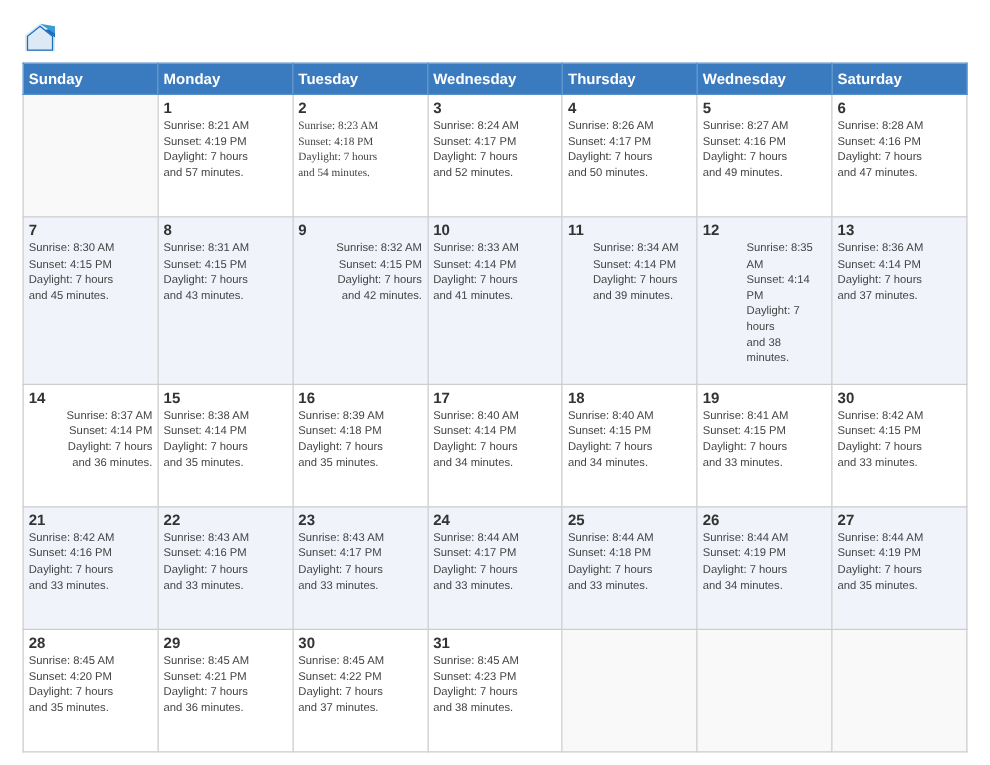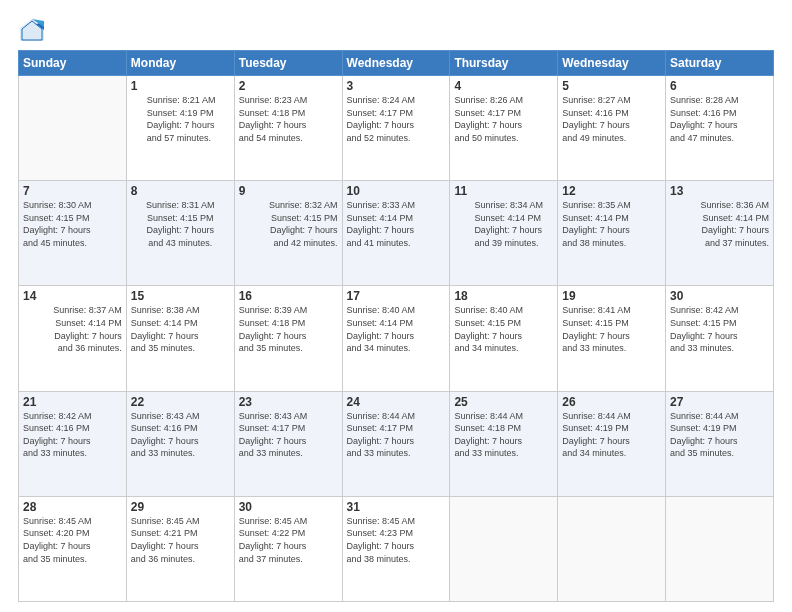--- a/index.html
+++ b/index.html
@@ -136,28 +136,28 @@
           <th>Thursday</th>
           <th>Wednesday</th>
           <th>Saturday</th>
         </tr>
     </thead>
     <tbody id="calendar-body">
     <tr>
           <td class="empty-cell"></td>
           <td>
             <span class="day-num">1</span>
-            <div class="day-info" style="white-space: pre-line; margin-left: 16px;">Sunrise: 8:21 AM
+            <div class="day-info" style="white-space: pre-line;">Sunrise: 8:21 AM
 Sunset: 4:19 PM
 Daylight: 7 hours
 and 57 minutes.</div>
           </td>
           <td>
             <span class="day-num">2</span>
-            <div class="day-info" style="white-space: pre-line;">Sunrise: 8:23 AM
+            <div class="day-info" style="white-space: pre-line; font-family: Liberation Serif, serif;">Sunrise: 8:23 AM
 Sunset: 4:18 PM
 Daylight: 7 hours
 and 54 minutes.</div>
           </td>
           <td>
             <span class="day-num">3</span>
             <div class="day-info" style="white-space: pre-line;">Sunrise: 8:24 AM
 Sunset: 4:17 PM
 Daylight: 7 hours
 and 52 minutes.</div>
@@ -187,21 +187,21 @@
         <tr class="row-shade">
           <td>
             <span class="day-num">7</span>
             <div class="day-info" style="white-space: pre-line;">Sunrise: 8:30 AM
 Sunset: 4:15 PM
 Daylight: 7 hours
 and 45 minutes.</div>
           </td>
           <td>
             <span class="day-num">8</span>
-            <div class="day-info" style="white-space: pre-line; text-align: center;">Sunrise: 8:31 AM
+            <div class="day-info" style="white-space: pre-line;">Sunrise: 8:31 AM
 Sunset: 4:15 PM
 Daylight: 7 hours
 and 43 minutes.</div>
           </td>
           <td>
             <span class="day-num">9</span>
             <div class="day-info" style="white-space: pre-line; text-align: right;">Sunrise: 8:32 AM
 Sunset: 4:15 PM
 Daylight: 7 hours
 and 42 minutes.</div>
@@ -215,28 +215,28 @@
           </td>
           <td>
             <span class="day-num">11</span>
             <div class="day-info" style="white-space: pre-line; margin-left: 20px;">Sunrise: 8:34 AM
 Sunset: 4:14 PM
 Daylight: 7 hours
 and 39 minutes.</div>
           </td>
           <td>
             <span class="day-num">12</span>
-            <div class="day-info" style="white-space: pre-line;">Sunrise: 8:35 AM
+            <div class="day-info" style="white-space: pre-line; margin-left: 35px;">Sunrise: 8:35 AM
 Sunset: 4:14 PM
 Daylight: 7 hours
 and 38 minutes.</div>
           </td>
           <td>
             <span class="day-num">13</span>
-            <div class="day-info" style="white-space: pre-line; text-align: right;">Sunrise: 8:36 AM
+            <div class="day-info" style="white-space: pre-line;">Sunrise: 8:36 AM
 Sunset: 4:14 PM
 Daylight: 7 hours
 and 37 minutes.</div>
           </td>
         </tr>
         <tr>
           <td>
             <span class="day-num">14</span>
             <div class="day-info" style="white-space: pre-line; text-align: right;">Sunrise: 8:37 AM
 Sunset: 4:14 PM

